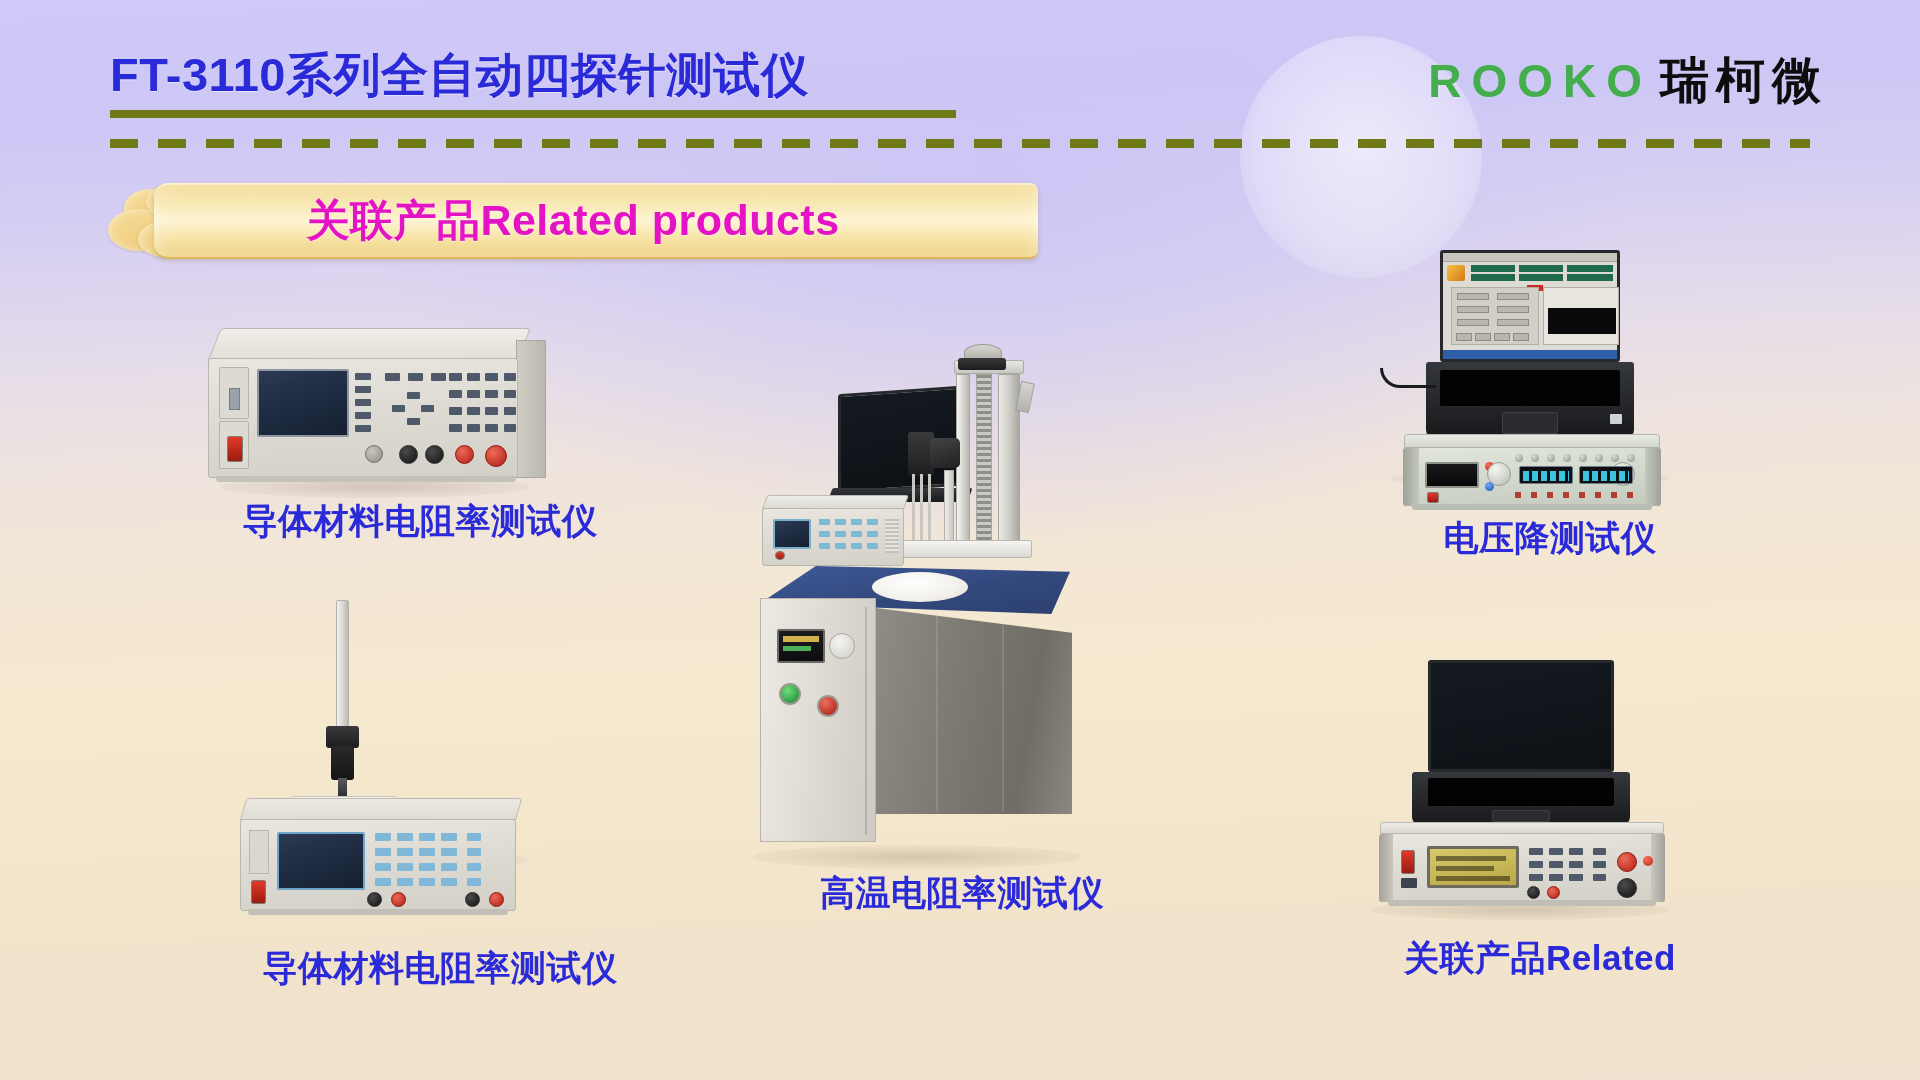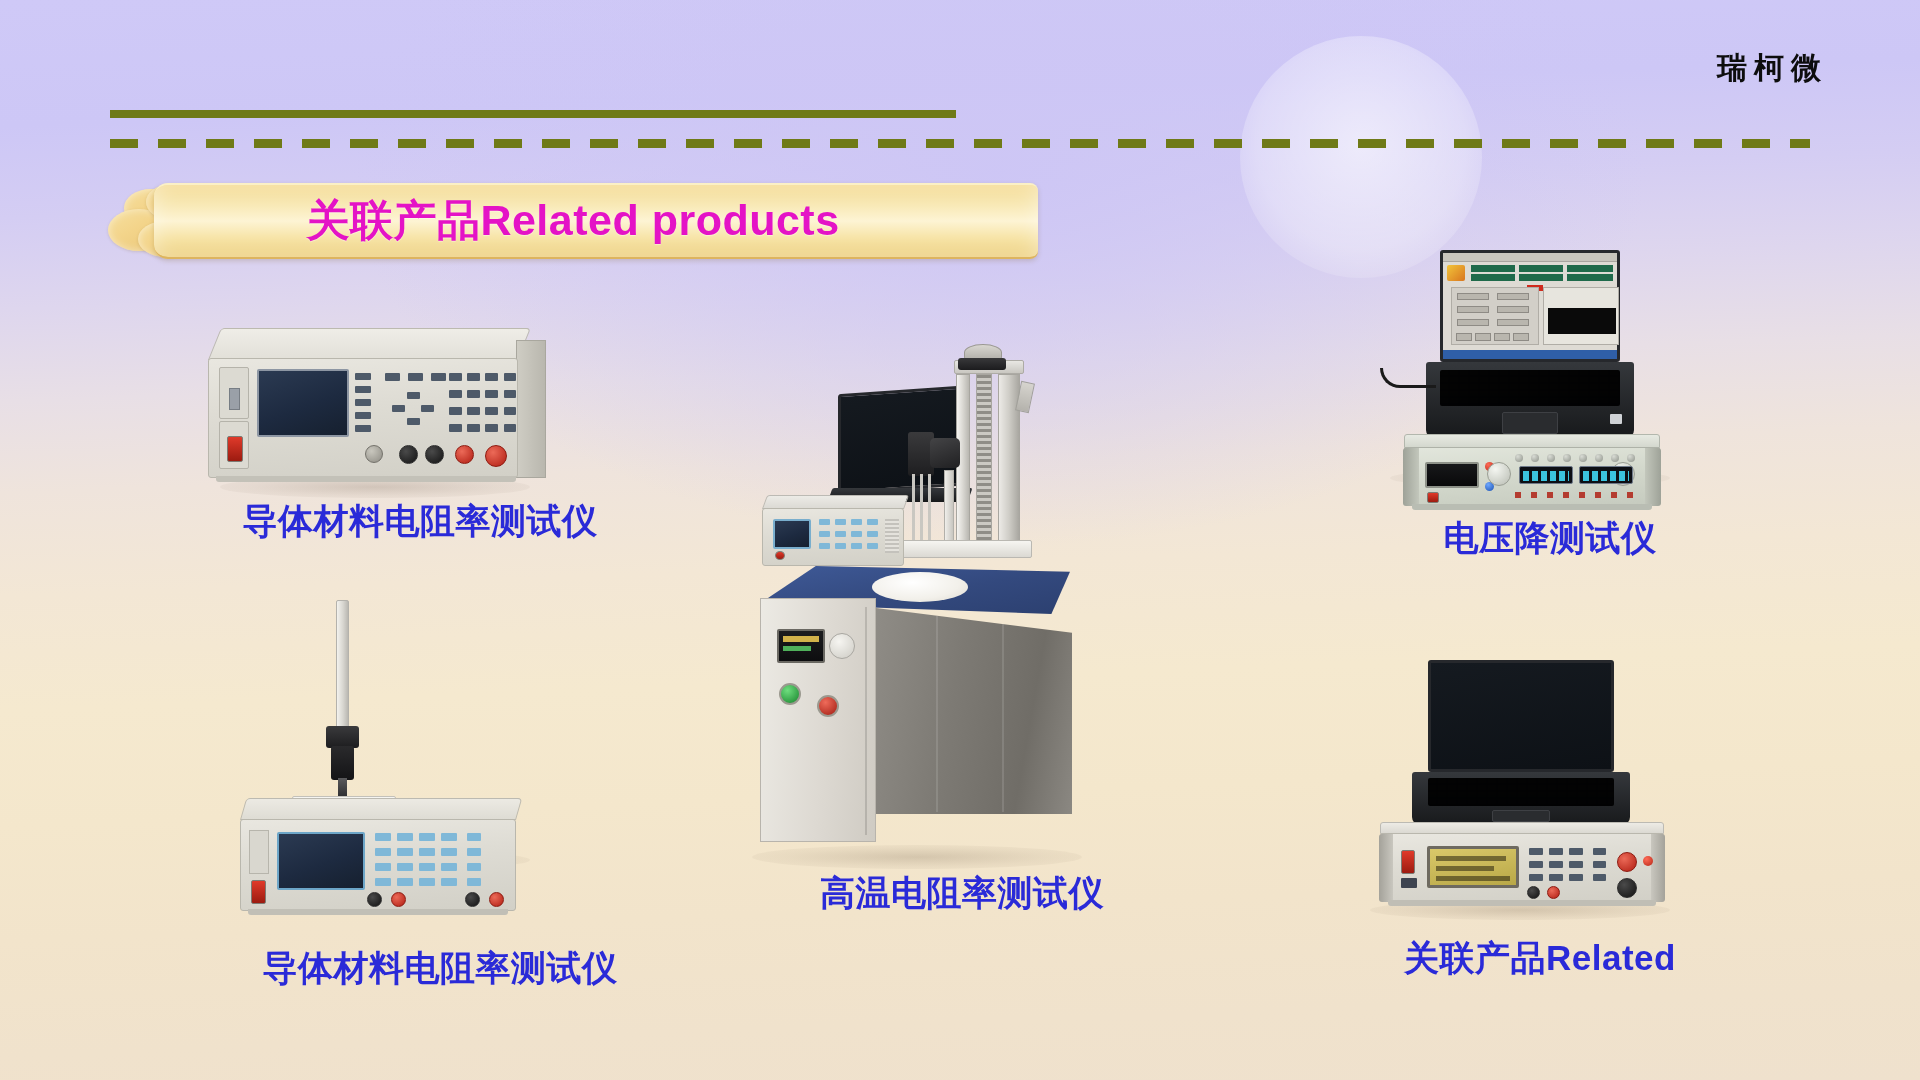--- a/index.html
+++ b/index.html
@@ -49,21 +49,21 @@
     position:absolute; left:1240px; top:36px; width:242px; height:242px;
     border-radius:50%;
     background:radial-gradient(circle at 50% 45%, rgba(255,255,255,0.62) 0%, rgba(255,255,255,0.34) 58%, rgba(255,255,255,0.05) 82%, rgba(255,255,255,0) 100%);
   }
 
   #logo { position:absolute; right:92px; top:48px; display:flex; align-items:baseline; white-space:nowrap; }
   #logo-rooko {
     font-size:46px; font-weight:bold; color:#43ae4b; letter-spacing:10px;
   }
   #logo-cn {
-    font-size:30px; font-weight:bold; color:#0d0d0d; letter-spacing:7px; margin-left:20px;
+    font-size:49px; font-weight:bold; color:#0d0d0d; letter-spacing:7px; margin-left:8px;
   }
 
   
   #banner-wrap { position:absolute; left:108px; top:183px; width:930px; height:76px; }
   #banner-plate {
     position:absolute; left:46px; top:0; width:884px; height:76px;
     border-radius:14px 8px 8px 14px;
     background:linear-gradient(180deg,#f4d98d 0%, #f7e6ae 22%, #fdf4d4 50%, #f6e2a2 76%, #eccd78 100%);
     border-top:2px solid #fbf0c6;
     border-bottom:2px solid #ddb45f;
@@ -171,24 +171,26 @@
     opacity:0.95;
   }
 </style>
 </head>
 <body>
 
 <div id="header">
 
   <div id="logo-halo"></div>
 
+  <div id="title-text">FT-3110系列全自动四探针测试仪</div>
   <div id="title-underline"></div>
   <div id="dashed-rule"></div>
 
   <div id="logo">
+    <span id="logo-rooko">ROOKO</span>
     <span id="logo-cn">瑞柯微</span>
   </div>
 </div>
 
 <div id="banner-wrap">
   <div class="banner-lobe" id="lobe-a"></div>
   <div class="banner-lobe" id="lobe-b"></div>
   <div class="banner-lobe" id="lobe-c"></div>
   <div class="banner-lobe" id="lobe-d"></div>
   <div id="banner-plate"></div>

